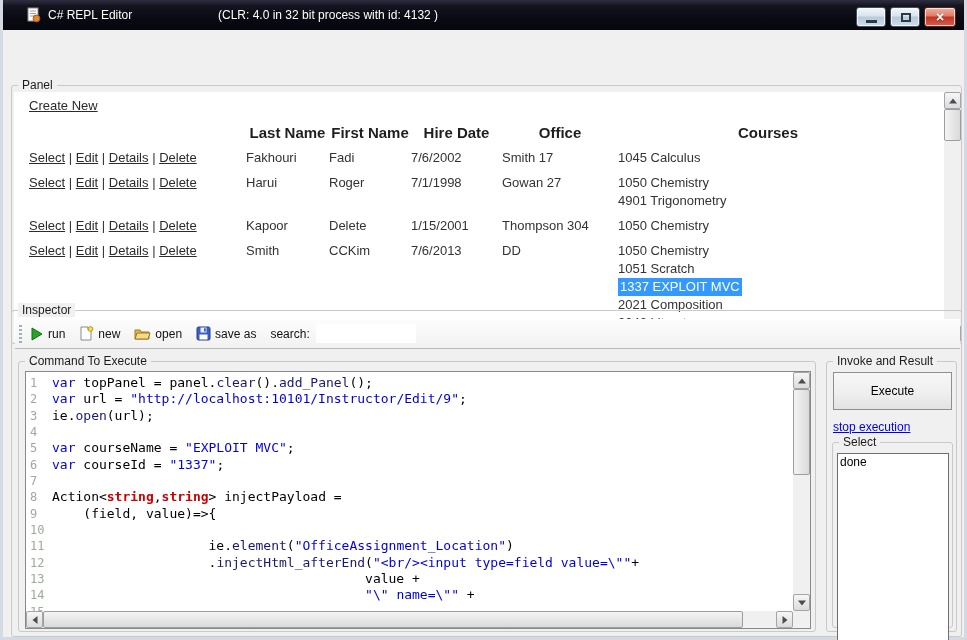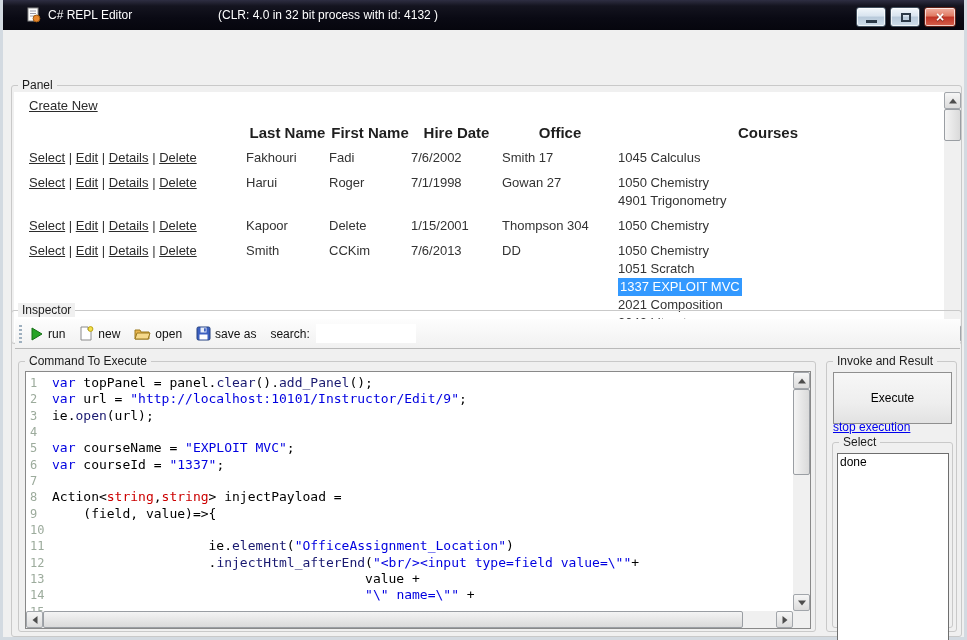--- a/index.html
+++ b/index.html
@@ -88,34 +88,34 @@
     position:absolute; left:6px; top:9px; width:786px; height:258px;
     background:#fff; border:1px solid #898989; overflow:hidden;
     font-family:"DejaVu Sans Mono", monospace; font-size:13px;
   }
   #gutter { position:absolute; left:0; top:0; width:26px; bottom:17px; padding-top:3px; overflow:hidden; }
   .ln { height:16.35px; line-height:16.35px; padding-left:4px; color:#9cab9c; font-size:12px; }
   #code-lines { position:absolute; left:26px; right:17px; top:0; bottom:17px; padding-top:3px; overflow:hidden; }
   .cl { height:16.35px; line-height:16.35px; white-space:pre; color:#000; }
   .tok-k { color:#0000e0; }
   .tok-s { color:#0000e0; }
-  .tok-t { color:#cc0000; font-weight:normal; }
+  .tok-t { color:#cc0000; font-weight:bold; }
   .tok-m { color:#191970; }
   .tok-d { color:#000; }
   #editor-vscroll { position:absolute; right:0; top:0; width:17px; bottom:17px; background:#f0f0f0; }
   #editor-hscroll { position:absolute; left:0; bottom:0; right:17px; height:17px; background:#f0f0f0; }
   #editor-corner { position:absolute; right:0; bottom:0; width:17px; height:17px; background:#f0f0f0; }
   .sbtn-h { position:absolute; top:0; width:17px; height:17px;
     background:linear-gradient(180deg,#f6f6f6,#dcdcdc); border:1px solid #a2a6ab; border-radius:2px; }
   .sthumb-h { position:absolute; top:0; height:17px; background:linear-gradient(180deg,#f4f4f4,#dadada); border:1px solid #9a9ea3; border-radius:2px; }
 
   
   #invoke-group { position:absolute; left:814px; top:50px; width:131px; height:271px; }
   #execute-btn {
-    position:absolute; left:6px; top:10px; width:119px; height:52px;
+    position:absolute; left:6px; top:10px; width:119px; height:38px;
     background:linear-gradient(180deg,#f7f7f7,#eeeeee 60%,#e2e2e2);
     border:1px solid #8f8f8f; font-size:12px; color:#000;
     font-family:"Liberation Sans", sans-serif; cursor:pointer;
   }
   #stop-link { position:absolute; left:6px; top:58px; font-size:12px; color:#0000ee; text-decoration:underline; cursor:pointer; }
   #output-group { position:absolute; left:5px; top:80px; width:121px; height:186px; border:1px solid #c9c9c9; border-radius:3px; }
   #output-group .grouplabel { top:-8px; }
   #output-box {
     position:absolute; left:4px; top:10px; width:112px; height:190px;
     background:#fff; border:1px solid #6e6e6e; font-size:12px; color:#000;

